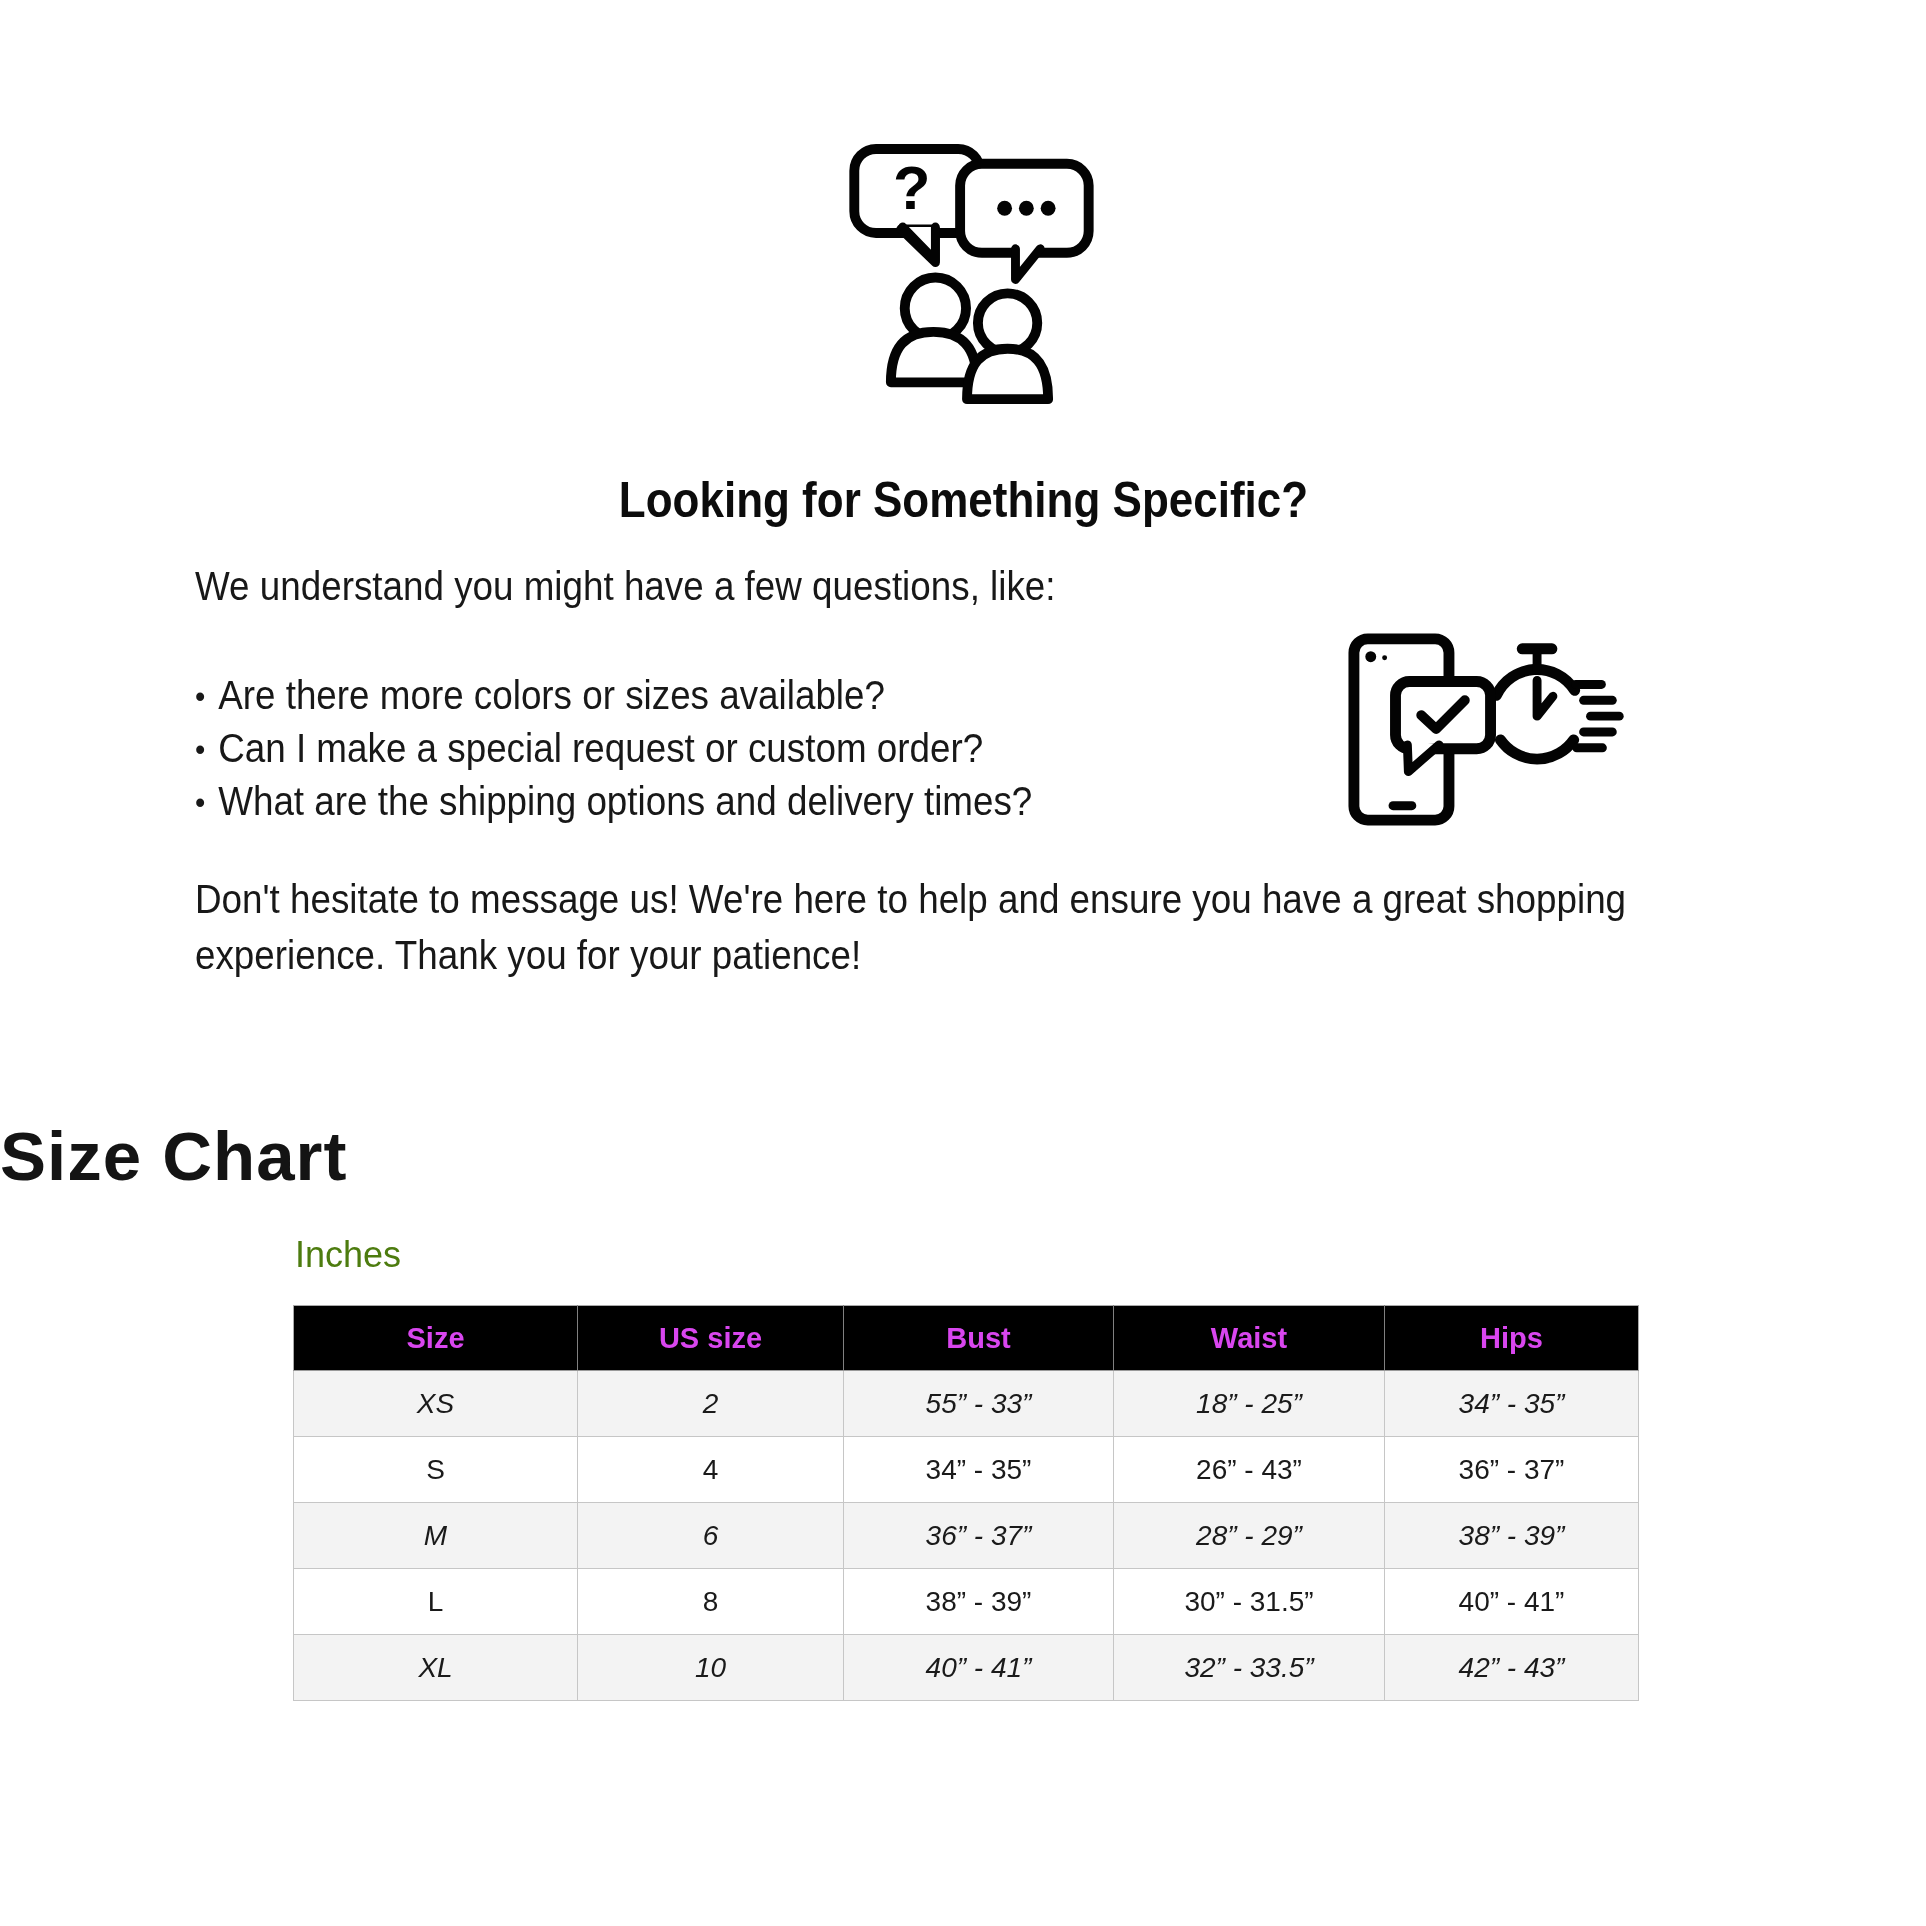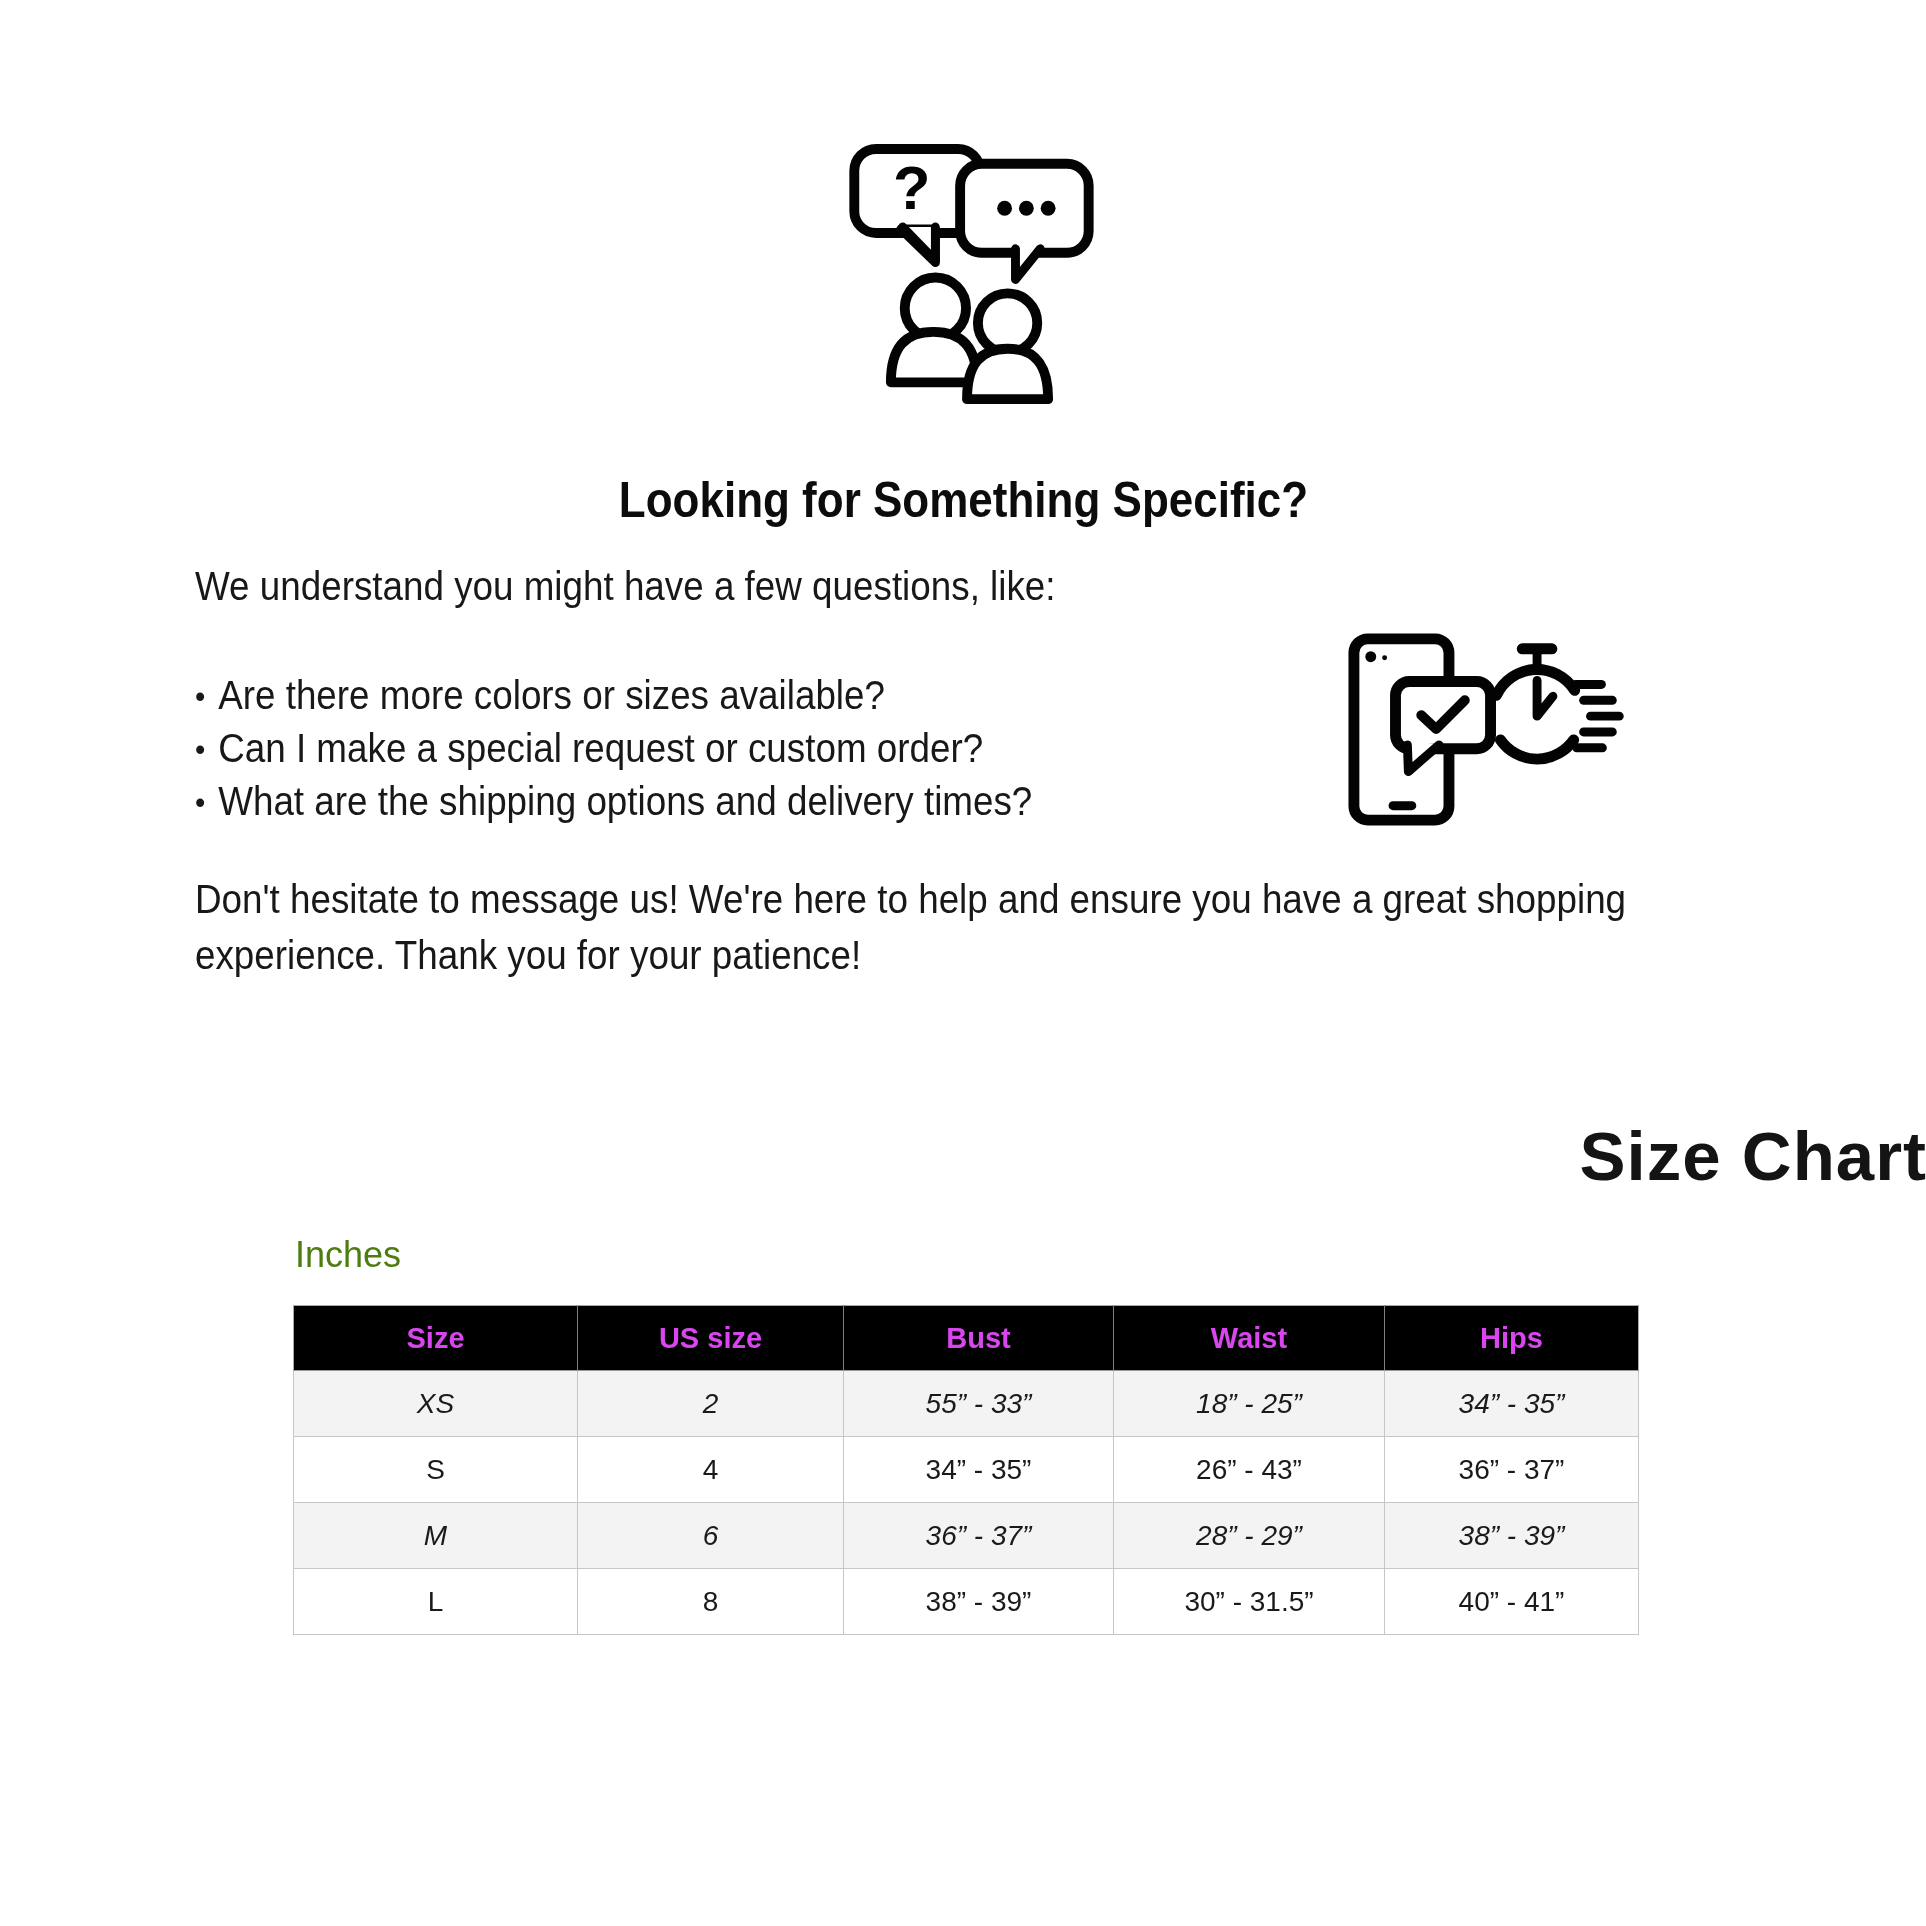--- a/index.html
+++ b/index.html
@@ -26,21 +26,21 @@
   .bullet .dot{display:inline-block;margin-right:14px;font-size:32px;vertical-align:2px;}
   .closing{
     left:195px;top:871px;width:1762px;font-size:40px;line-height:56px;color:#181818;
     transform:scaleX(.92);transform-origin:left top;
   }
   
   .quick-reply-icon{left:1346px;top:627px;width:297px;height:203px;}
 
   
   .size-chart-title{
-    left:0;top:1117px;width:100%;text-align:right;margin:0;
+    left:0;top:1117px;width:100%;text-align:left;margin:0;
     font-size:69px;line-height:79px;font-weight:700;color:#141414;letter-spacing:1px;
   }
   .units-label{left:295px;top:1234px;font-size:36px;color:#4d7c0f;}
   .table-wrap{left:293px;top:1305px;width:1346px;}
   table.sizes{border-collapse:collapse;width:1346px;table-layout:fixed;
     border:1px solid #a9a9a9;font-size:28px;color:#1a1a1a;}
   table.sizes th{
     background:#000000;color:#d946ef;font-weight:700;height:62px;
     border-left:1px solid #808080;border-bottom:1px solid #9a9a9a;font-size:29px;
   }
@@ -173,16 +173,23 @@
         <td>28” - 29”</td>
         <td>38” - 39”</td>
       </tr>
       <tr class="odd">
         <td>L</td>
         <td>8</td>
         <td>38” - 39”</td>
         <td>30” - 31.5”</td>
         <td>40” - 41”</td>
       </tr>
+      <tr class="even">
+        <td>XL</td>
+        <td>10</td>
+        <td>40” - 41”</td>
+        <td>32” - 33.5”</td>
+        <td>42” - 43”</td>
+      </tr>
     </tbody>
   </table>
 </div>
 
 
 </body></html>

